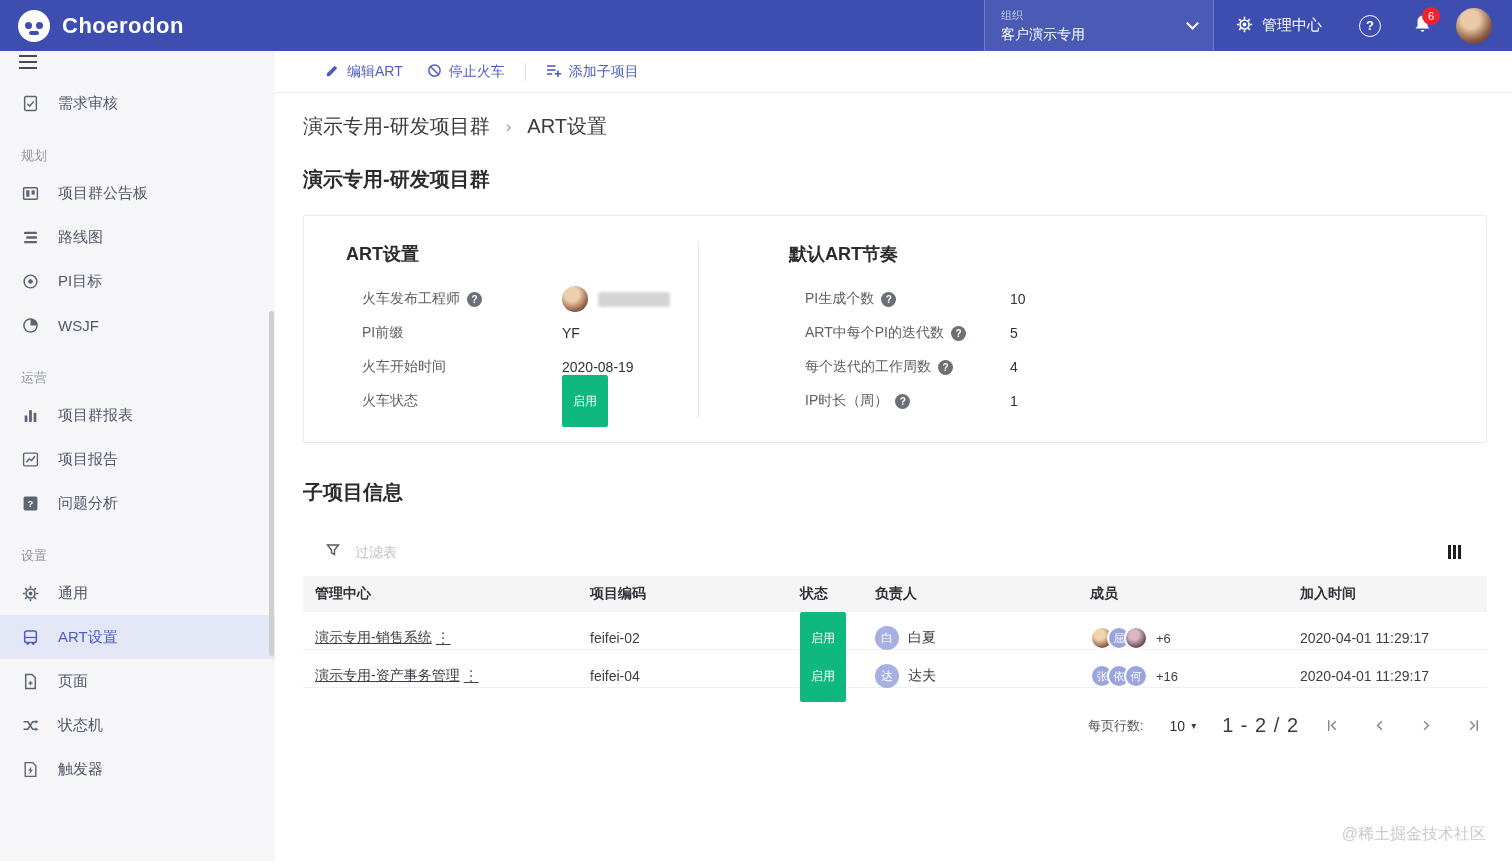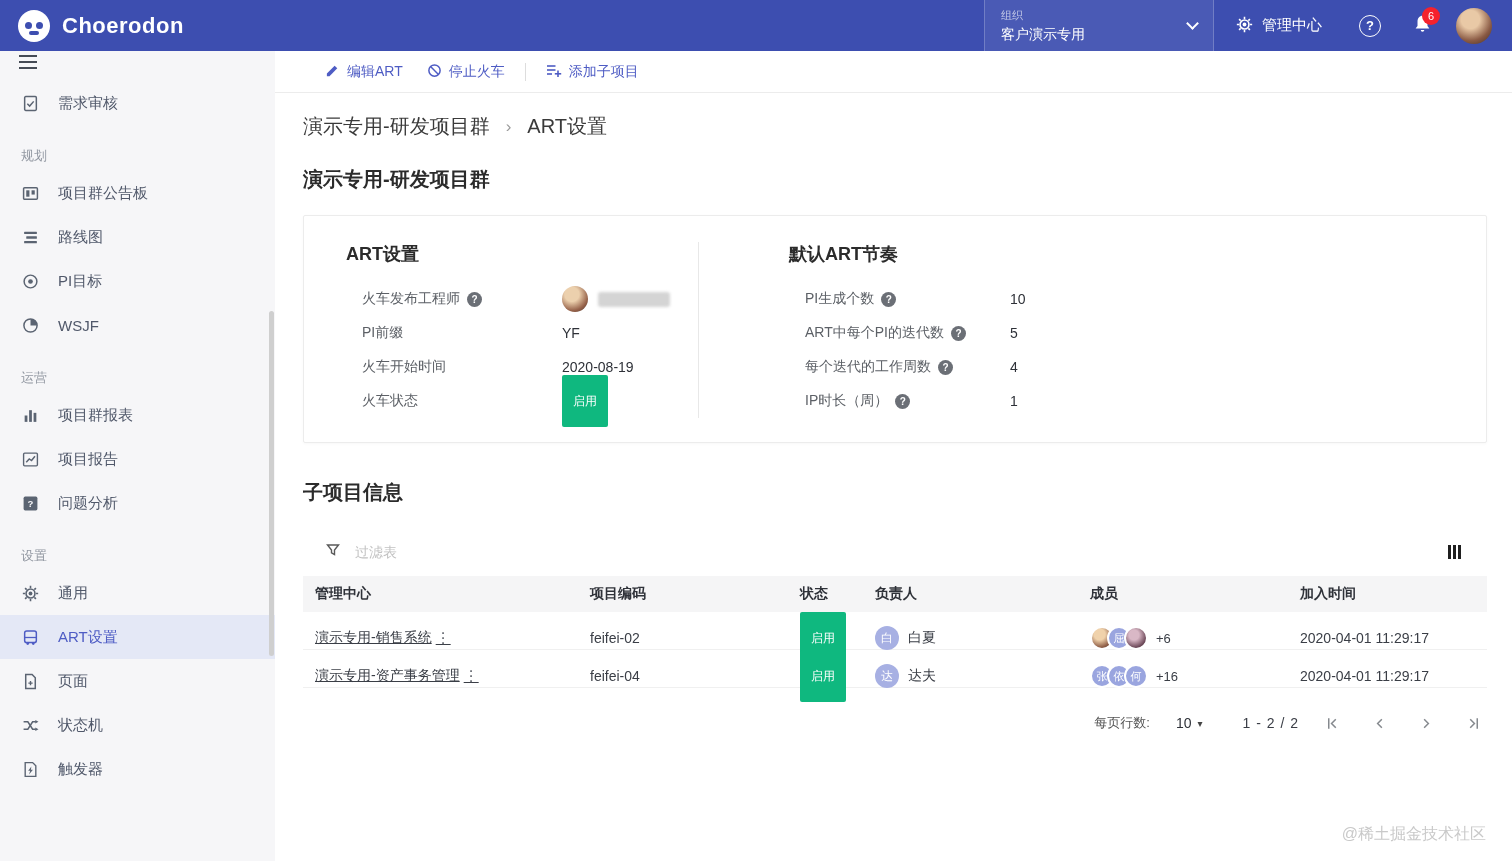--- a/index.html
+++ b/index.html
@@ -106,21 +106,21 @@
   .m-letter { background:#9AA5DF; }
   .m-ph1 { background:radial-gradient(circle at 38% 32%, #f0d2ab 30%, #8e5d46 70%, #402c25 100%); }
   .m-ph2 { background:radial-gradient(circle at 40% 35%, #d9b8c6 28%, #6e4a5a 70%, #33222b 100%); }
   .m-extra { margin-left:8px; font-size:13px; color:#3a3e46; }
 
   
   .pagination { display:flex; align-items:center; justify-content:flex-end; margin-top:26px; gap:26px;
     color:#555; font-size:13px; padding-right:6px; }
   .page-size { display:flex; align-items:center; gap:6px; cursor:pointer; color:#2e3138; font-size:14px; }
   .page-size .tri { font-size:10px; color:#444; }
-  .pg-range { color:#3a3e46; font-size:14px; letter-spacing:1px;margin-left:14px; }
+  .pg-range { color:#3a3e46; font-size:20px; letter-spacing:1px; }
   .pg-btns { display:flex; align-items:center; gap:32px; }
   .pg-btn { cursor:pointer; display:flex; align-items:center; }
 
   .watermark { position:absolute; right:26px; bottom:16px; color:#c9c9c9; font-size:16px; }
 </style>
 </head>
 <body>
 
 <header class="topbar">
   <div class="brand">

